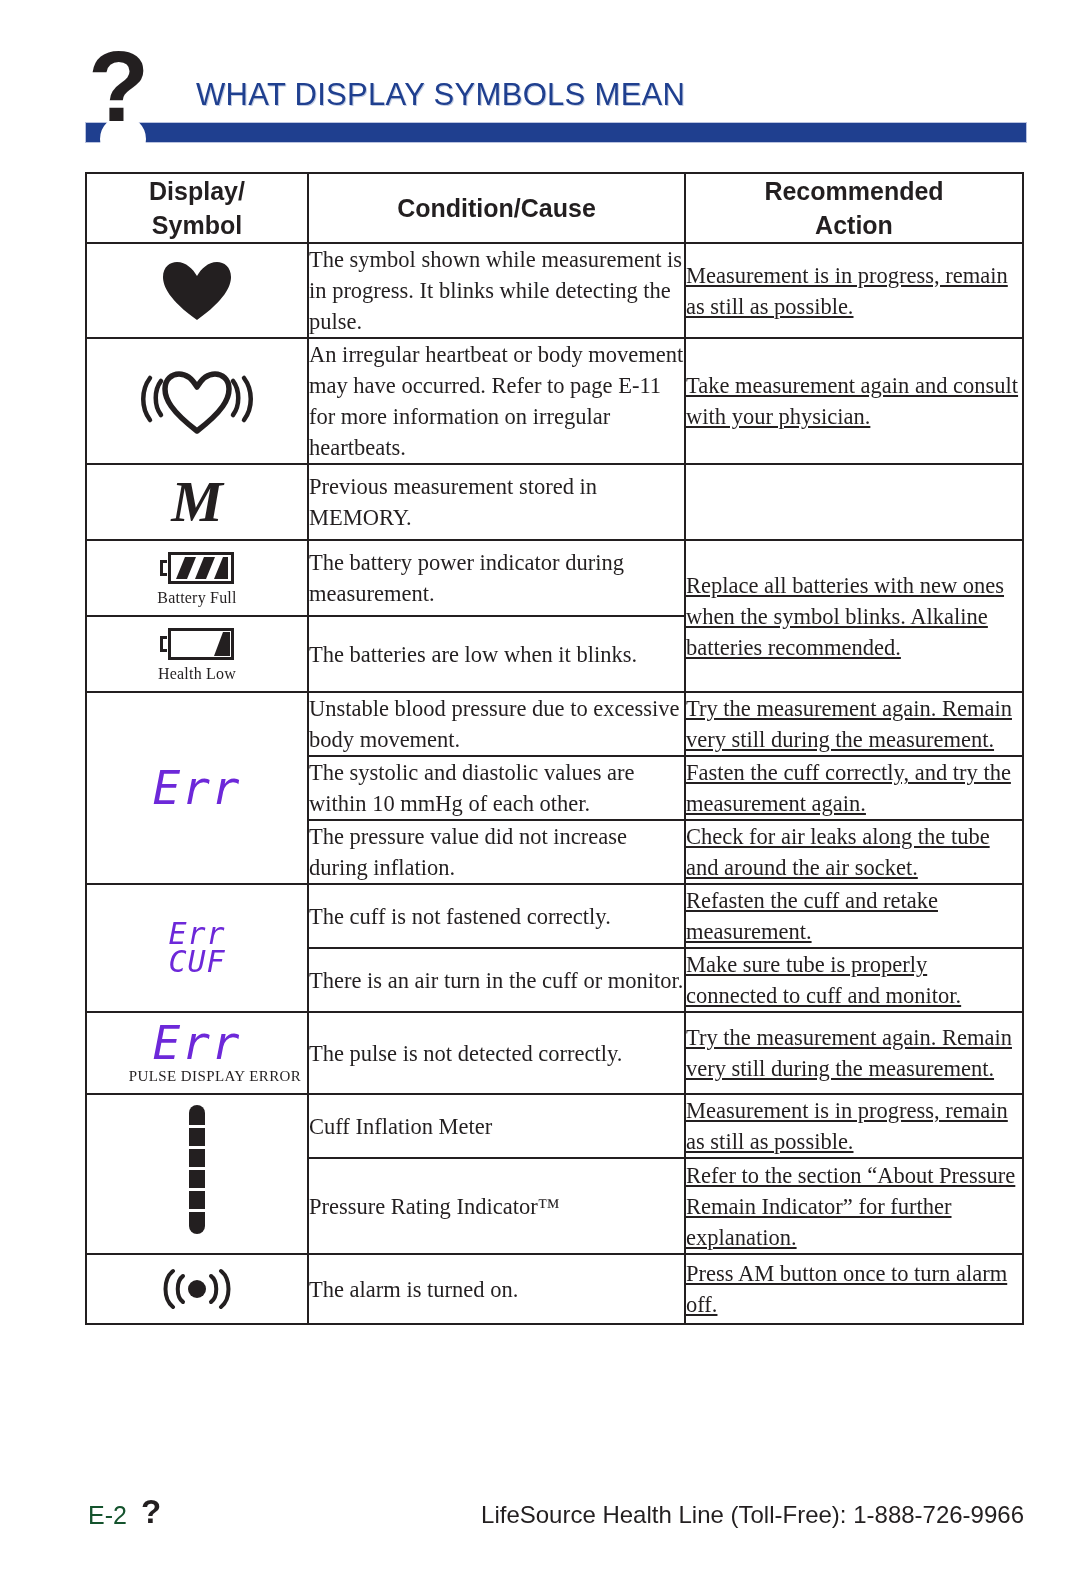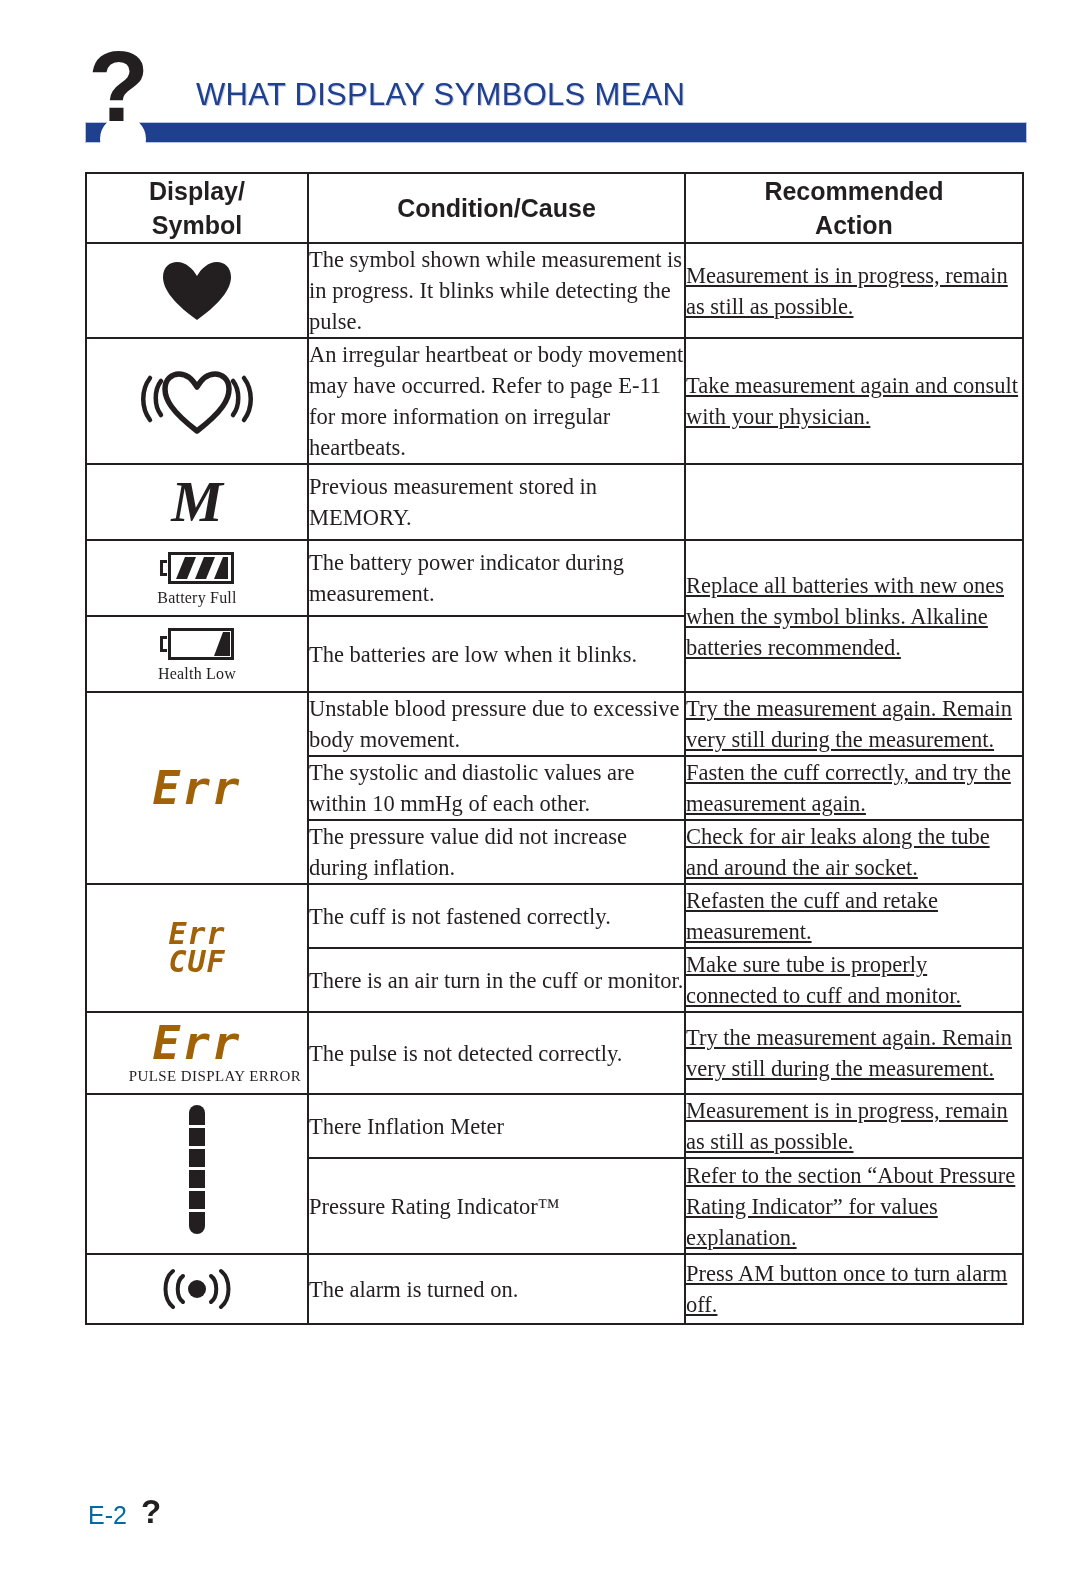--- a/index.html
+++ b/index.html
@@ -128,45 +128,45 @@
   }
   .sym-caption.small-caps {
     font-size: 15px;
     letter-spacing: 0.4px;
     margin-left: 36px;
   }
 
   
   .lcd {
     font-family: "DejaVu Sans Mono", monospace;
-    font-weight: bold;
+    font-weight: normal;
     font-style: italic;
     font-size: 46px;
     line-height: 44px;
     letter-spacing: 2px;
-    color: #a16207;
+    color: #6d28d9;
   }
   .lcd.two-line { font-size: 30px; line-height: 28px; letter-spacing: 1px; }
 
   .mem-m {
     font-family: "Liberation Serif", serif;
     font-style: italic;
     font-weight: bold;
     font-size: 58px;
     line-height: 58px;
     color: #231f20;
   }
 
   
   #footer { position: absolute; left: 0; top: 1495px; width: 1080px; height: 83px; }
   #footer-page {
     position: absolute; left: 88px; top: 6px;
     font-family: "Liberation Sans", sans-serif;
     font-size: 25px;
-    color: #0369a1;
+    color: #14532d;
   }
   #footer-qmark {
     position: absolute; left: 141px; top: -2px;
     font-family: "Liberation Sans", sans-serif;
     font-weight: bold;
     font-size: 33px;
     color: #231f20;
   }
   #footer-contact {
     position: absolute; right: 56px; top: 6px;
@@ -328,26 +328,26 @@
           <svg width="34" height="142" viewBox="0 0 34 142" aria-hidden="true">
             <path d="M9 10 a8 8 0 0 1 16 0 v12 h-16 z" fill="#231f20"></path>
             <rect x="9" y="25" width="16" height="18" fill="#231f20"></rect>
             <rect x="9" y="46" width="16" height="18" fill="#231f20"></rect>
             <rect x="9" y="67" width="16" height="18" fill="#231f20"></rect>
             <rect x="9" y="88" width="16" height="18" fill="#231f20"></rect>
             <path d="M9 109 h16 v14 a8 8 0 0 1 -16 0 z" fill="#231f20"></path>
           </svg>
         </div>
       </td>
-      <td class="cell-text">There Inflation Meter</td>
+      <td class="cell-text">Cuff Inflation Meter</td>
       <td class="cell-text act">Measurement is in progress, remain as still as possible.</td>
     </tr>
     <tr>
       <td class="cell-text">Pressure Rating Indicator™</td>
-      <td class="cell-text act">Refer to the section “About Pressure Rating Indicator” for values explanation.</td>
+      <td class="cell-text act">Refer to the section “About Pressure Remain Indicator” for further explanation.</td>
     </tr>
 
     <tr>
       <td class="cell-sym">
         <div class="sym-wrap">
           <svg width="96" height="52" viewBox="0 0 96 52" aria-hidden="true">
             <circle cx="48" cy="26" r="9" fill="#231f20"></circle>
             <path d="M34 13 C27 18 27 34 34 39" fill="none" stroke="#231f20" stroke-width="4" stroke-linecap="round"></path>
             <path d="M24 8 C14 16 14 36 24 44" fill="none" stroke="#231f20" stroke-width="4" stroke-linecap="round"></path>
             <path d="M62 13 C69 18 69 34 62 39" fill="none" stroke="#231f20" stroke-width="4" stroke-linecap="round"></path>
@@ -358,13 +358,14 @@
       <td class="cell-text">The alarm is turned on.</td>
       <td class="cell-text act">Press AM button once to turn alarm off.</td>
     </tr>
 
   </tbody>
 </table>
 
 <div id="footer">
   <span id="footer-page">E-2</span>
   <span id="footer-qmark">?</span>
+  <span id="footer-contact">LifeSource Health Line (Toll-Free): 1-888-726-9966</span>
 </div>
 
 </body></html>

